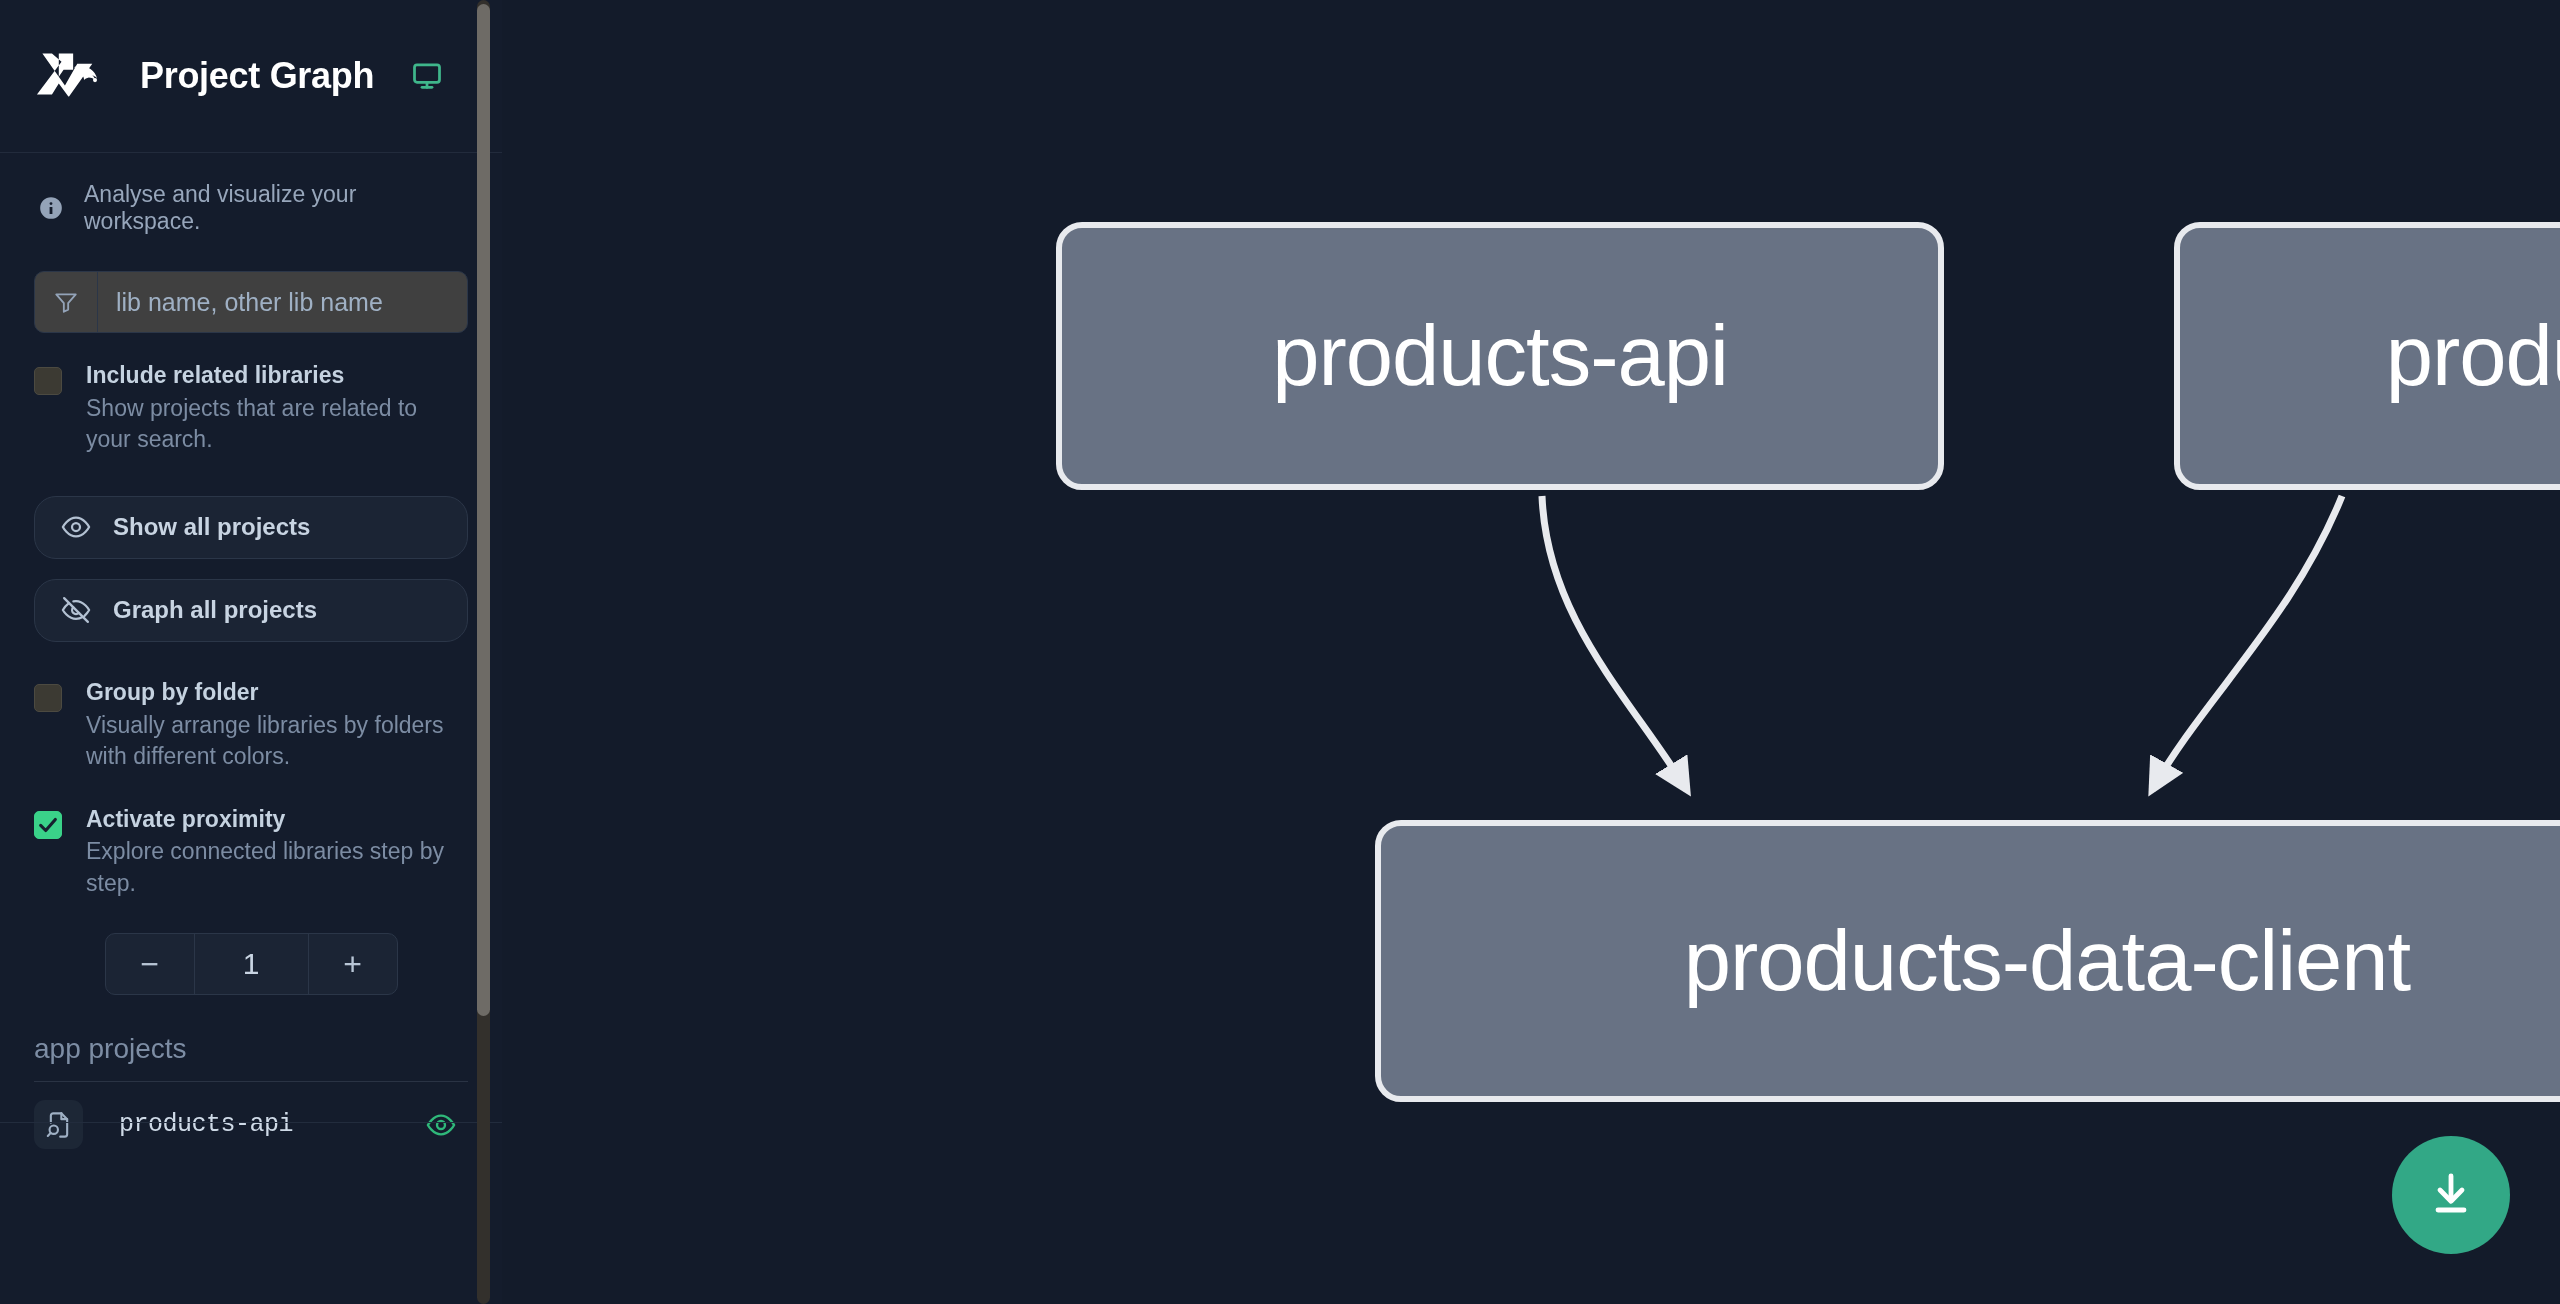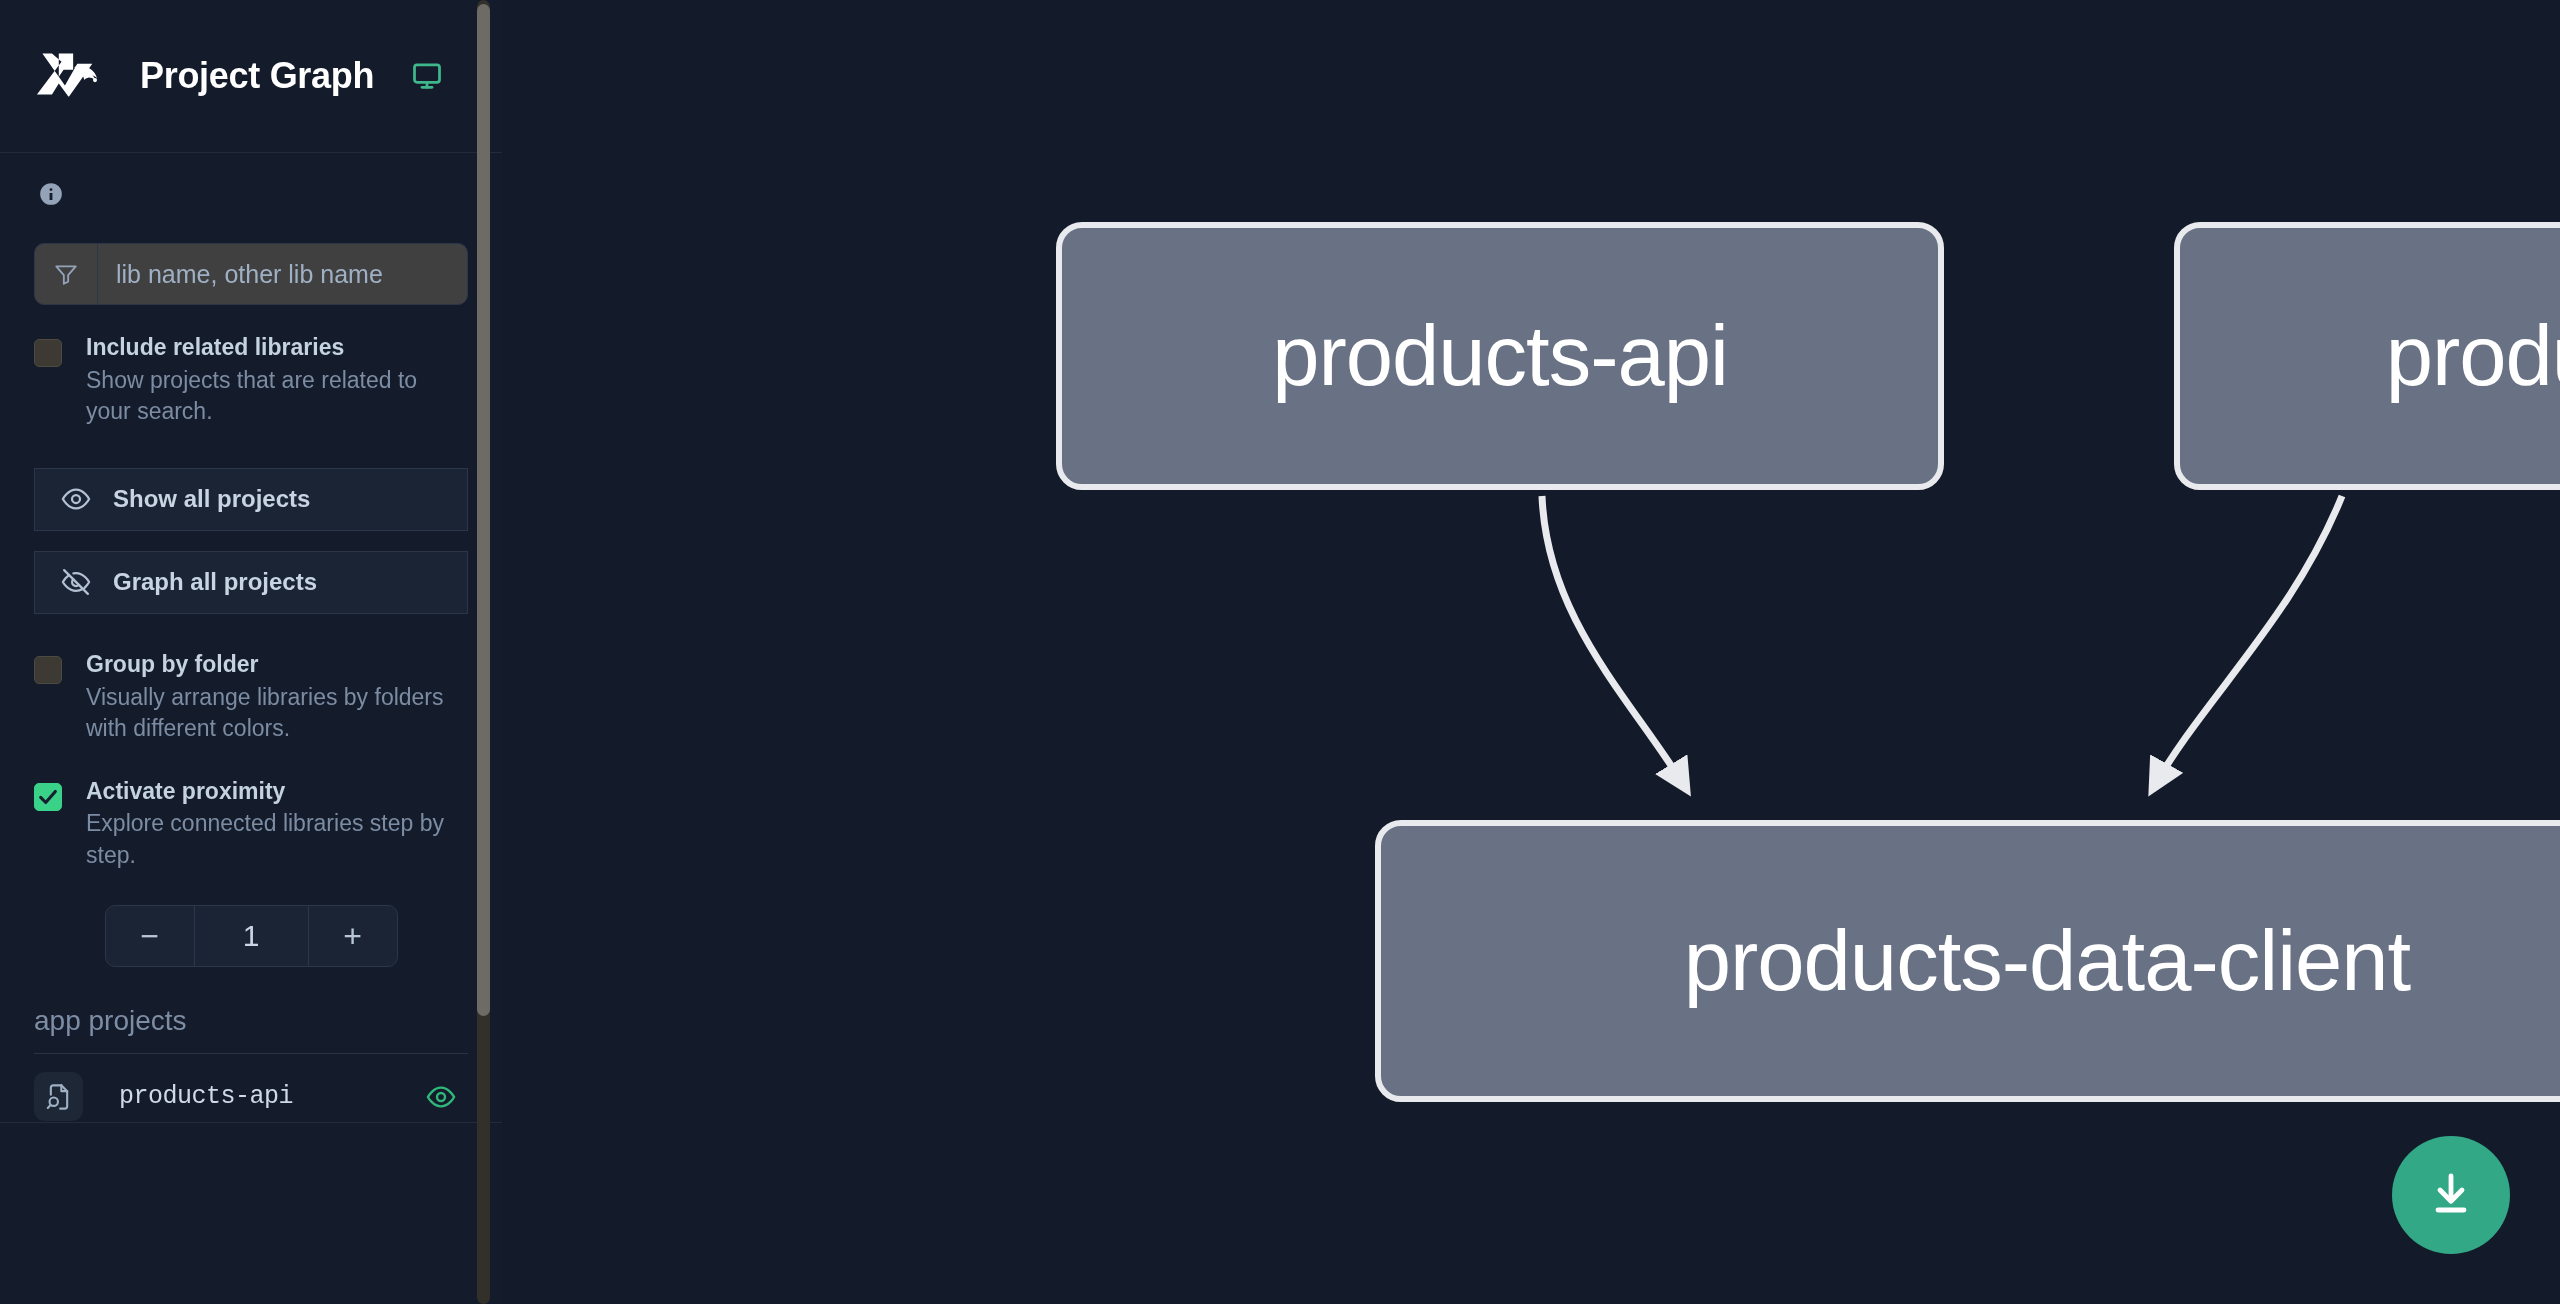--- a/index.html
+++ b/index.html
@@ -84,21 +84,21 @@
   .checkbox.checked svg { width: 22px; height: 22px; color: #17202e; }
   .check-texts { margin-left: 24px; }
   .check-label { font-size: 23px; font-weight: bold; color: #c5d2e0; line-height: 1.12; }
   .check-desc { font-size: 23px; color: #7c8ca3; line-height: 1.37; margin-top: 4px; max-width: 380px; }
 
   .btn {
     display: flex; align-items: center;
     width: 100%; height: 63px;
     background: #1b2434;
     border: 1px solid #2b3648;
-    border-radius: 0;
+    border-radius: 22px;
     padding-left: 26px;
     margin-top: 20px;
     cursor: pointer;
   }
   .btn:first-of-type { margin-top: 0; }
   .btn-icon { width: 30px; height: 30px; flex: 0 0 30px; color: #b3c1d2; }
   .btn-label { margin-left: 22px; font-size: 24px; font-weight: bold; color: #c8d4e2; }
 
   .buttons-group { margin-top: 40px; }
 
@@ -238,20 +238,21 @@
     </div>
 
     <div class="sidebar-body">
 
       <div class="tagline-row">
         <span class="info-icon">
           <svg viewBox="0 0 24 24" fill="currentColor">
             <path d="M12 2a10 10 0 100 20 10 10 0 000-20zm0 4.6a1.35 1.35 0 110 2.7 1.35 1.35 0 010-2.7zM13.3 17.6h-2.6v-6.5h2.6z"></path>
           </svg>
         </span>
+        <span class="tagline-text">Analyse and visualize your workspace.</span>
       </div>
 
       <div class="search-box">
         <span class="search-icon-cell">
           <span class="filter-icon">
             <svg viewBox="0 0 24 24" fill="none" stroke="currentColor" stroke-width="1.7" stroke-linecap="round" stroke-linejoin="round">
               <path d="M3 5h18l-7 8v6l-4 2v-8z"></path>
             </svg>
           </span>
         </span>

